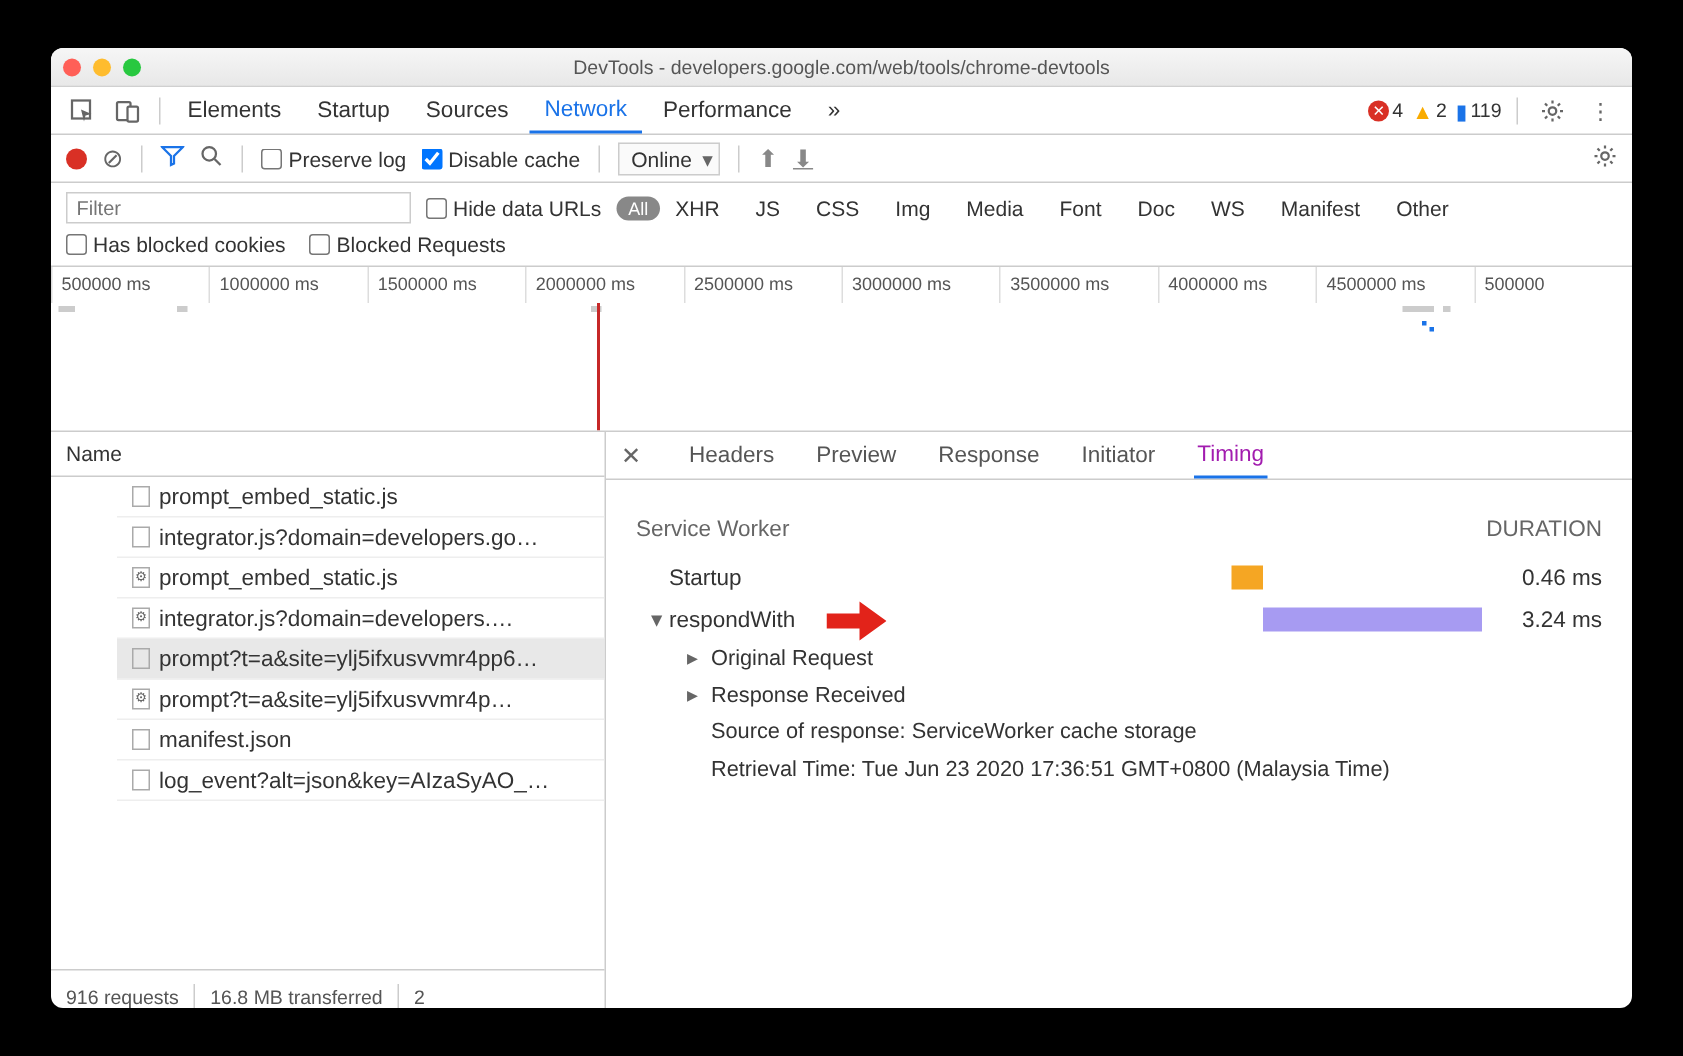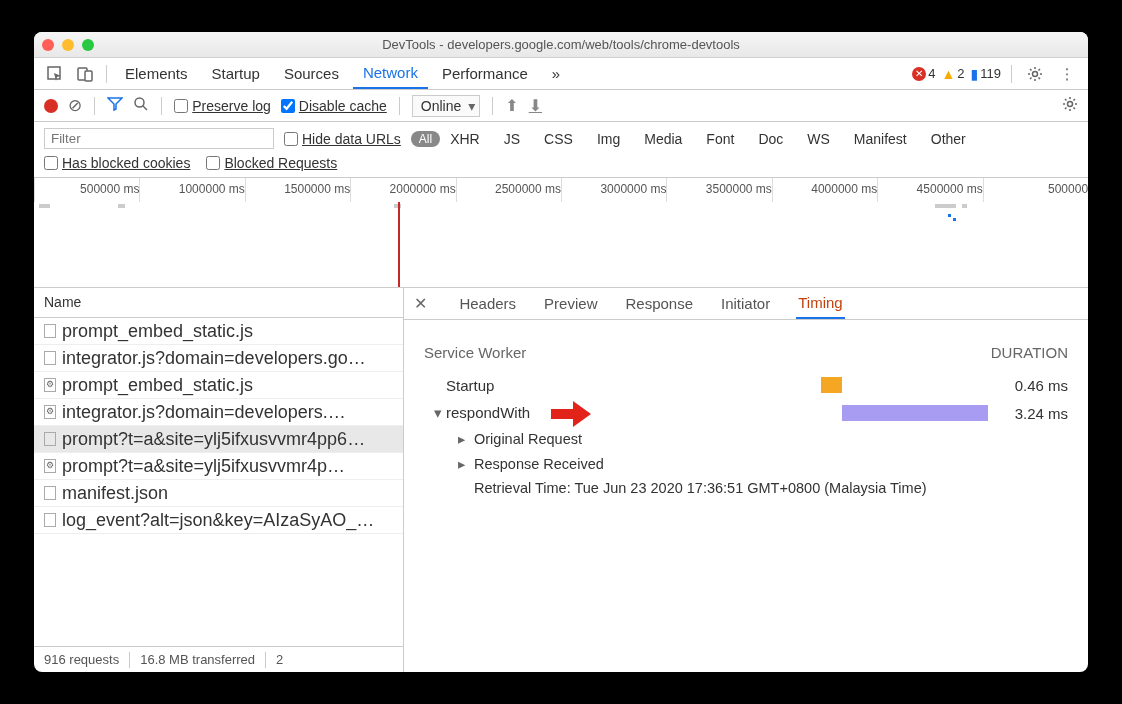--- a/index.html
+++ b/index.html
@@ -73,21 +73,21 @@
     height: 32px;
     border-bottom: 1px solid #ccc;
     display: flex;
     align-items: center;
     padding: 0 10px;
     gap: 10px;
     font-size: 14px;
   }
   .record-dot { width: 14px; height: 14px; background: #d93025; border-radius: 50%; }
   .net-toolbar .sep { width:1px; height:18px; background:#ccc; margin:0 2px; }
-  .checkbox-item { display:flex; align-items:center; gap:4px;text-decoration:underline; }
+  .checkbox-item { display:flex; align-items:center; gap:4px; }
   .checkbox-item input { width:14px; height:14px; }
   .select-box { border:1px solid #ccc; padding:2px 18px 2px 8px; position:relative; background:#fafafa; }
   .select-box::after { content:'▾'; position:absolute; right:4px; top:2px; color:#666; }
   .throttle-arrow { color:#888; font-size:16px; }
   
   .filter-row {
     border-bottom: 1px solid #ccc;
     padding: 6px 10px 2px;
     display: flex;
     flex-direction: column;
@@ -105,21 +105,21 @@
   .timeline {
     height: 110px;
     border-bottom: 1px solid #ccc;
     position: relative;
     overflow: hidden;
     font-size: 12px;
     color: #555;
   }
   .timeline-ticks {
     display: flex;
-    position: absolute; top: 0; left: 0; right: 0; height: 24px; text-align: right;
+    position: absolute; top: 0; left: 0; right: 0; height: 24px;
   }
   .timeline-tick {
     flex: 1;
     border-left: 1px solid #ddd;
     padding: 4px 0 0 6px;
     white-space: nowrap;
   }
   .tl-marker { position:absolute; top:24px; bottom:0; width:2px; background:#c62828; }
   .tl-overview { position:absolute; top:26px; left:0; right:0; height:8px; }
   .ov-seg { position:absolute; top:0; height:4px; background:#ccc; }
@@ -128,43 +128,43 @@
   .split {
     flex: 1; display: flex; overflow: hidden; min-height: 0;
   }
   .left-pane {
     width: 370px; border-right: 1px solid #ccc; display:flex; flex-direction:column;
   }
   .left-header {
     height: 30px; border-bottom: 1px solid #ccc; padding: 6px 10px;
     font-size: 14px; color:#333; font-weight: 500;
   }
-  .req-list { flex:1; overflow:auto; font-size:18px; }
+  .req-list { flex:1; overflow:auto; font-size:15px;padding-left:44px; }
   .req-row {
     height: 27px; display:flex; align-items:center; gap:6px;
     padding: 0 10px; border-bottom: 1px solid #eee;
     white-space: nowrap; overflow:hidden; text-overflow:ellipsis;
   }
   .req-row.sel { background:#e8e8e8; }
   .req-row .doc-icon { width:12px; height:14px; border:1px solid #aaa; flex-shrink:0; position:relative; }
   .req-row .doc-icon.gear::after { content:'⚙'; position:absolute; font-size:9px; top:0; left:1px; color:#666; }
   .status-row {
-    height: 26px; border-top:1px solid #ccc; display:flex; align-items:center;
+    height: 26px; border-top:1px solid #ccc; display:flex; align-items:flex-end;
     font-size: 13px; color:#555; padding: 0 10px; gap:10px;
   }
   .status-row .vsep { width:1px; height:16px; background:#ccc; }
   
   .right-pane { flex:1; display:flex; flex-direction:column; }
   .detail-tabs {
     height: 32px; border-bottom:1px solid #ccc; display:flex; align-items:center;
     padding: 0 10px; gap: 24px; font-size:15px; color:#555;
   }
   .detail-tabs .close-x { color:#666; font-size:16px; margin-right:6px; }
   .detail-tab { padding: 6px 2px; cursor:pointer; }
-  .detail-tab.active { color:#c2410c; border-bottom:2px solid #1a73e8; }
+  .detail-tab.active { color:#a21caf; border-bottom:2px solid #1a73e8; }
   .detail-body {
     flex:1; padding: 24px 20px 10px 20px; font-size:15px; color:#333;
     position:relative; overflow:auto;
   }
   .timing-head { display:flex; justify-content:space-between; color:#666; margin-bottom:10px; }
   .timing-row { display:flex; align-items:center; height:28px; }
   .timing-label { width:200px; padding-left:10px; }
   .timing-bar-area { flex:1; position:relative; height:16px; }
   .timing-bar { position:absolute; top:0; height:16px; }
   .timing-dur { width:80px; text-align:right; }
@@ -408,20 +408,21 @@
           </div>
         <div class="sub">
           <div class="trow">
               <span class="tree-toggle">▸</span>
               <span>Original Request</span>
             </div>
           <div class="trow">
               <span class="tree-toggle">▸</span>
               <span>Response Received</span>
             </div>
+          <div style="padding-left:16px;">Source of response: ServiceWorker cache storage</div>
           <div style="padding-left:16px;">Retrieval Time: Tue Jun 23 2020 17:36:51 GMT+0800 (Malaysia Time)</div>
         </div>
         <div class="red-arrow">
           <svg viewBox="0 0 40 34">
               <path d="M0 12 L22 12 L22 4 L40 17 L22 30 L22 22 L0 22 Z" fill="#e2231a"></path>
             </svg>
         </div>
       </div>
     </div>
   </div>

